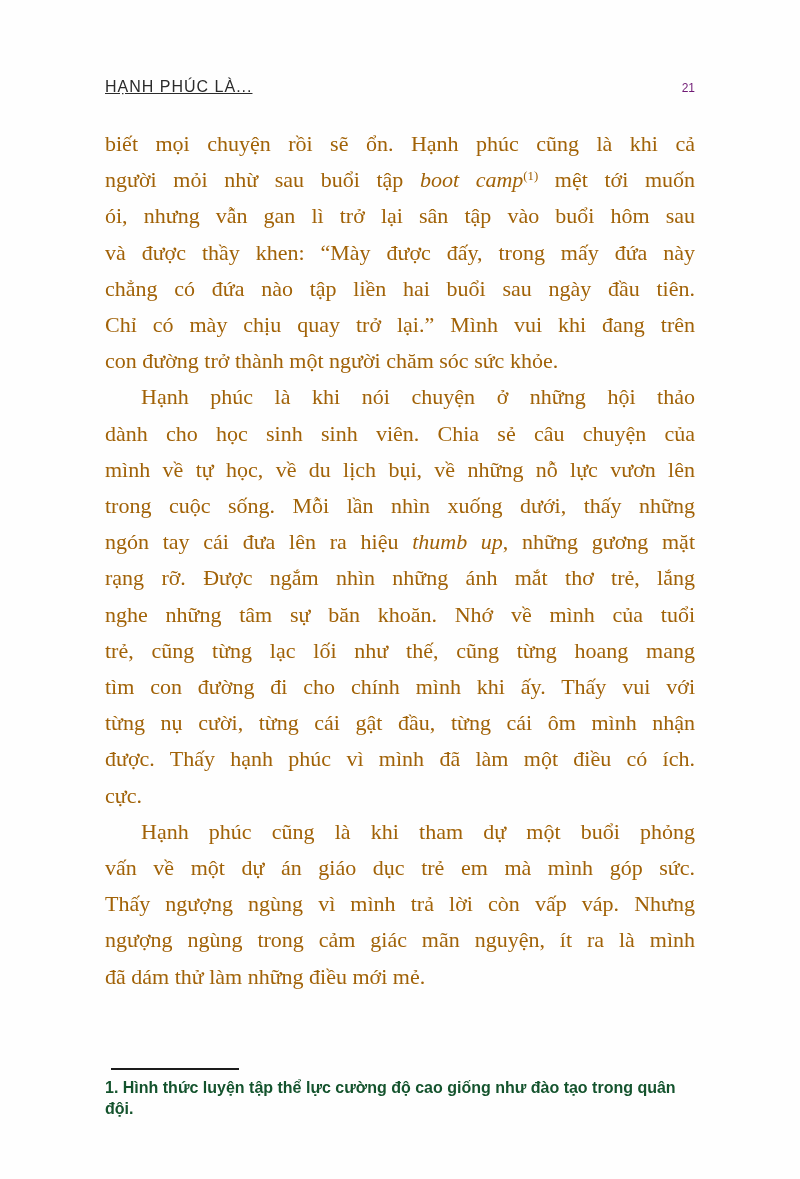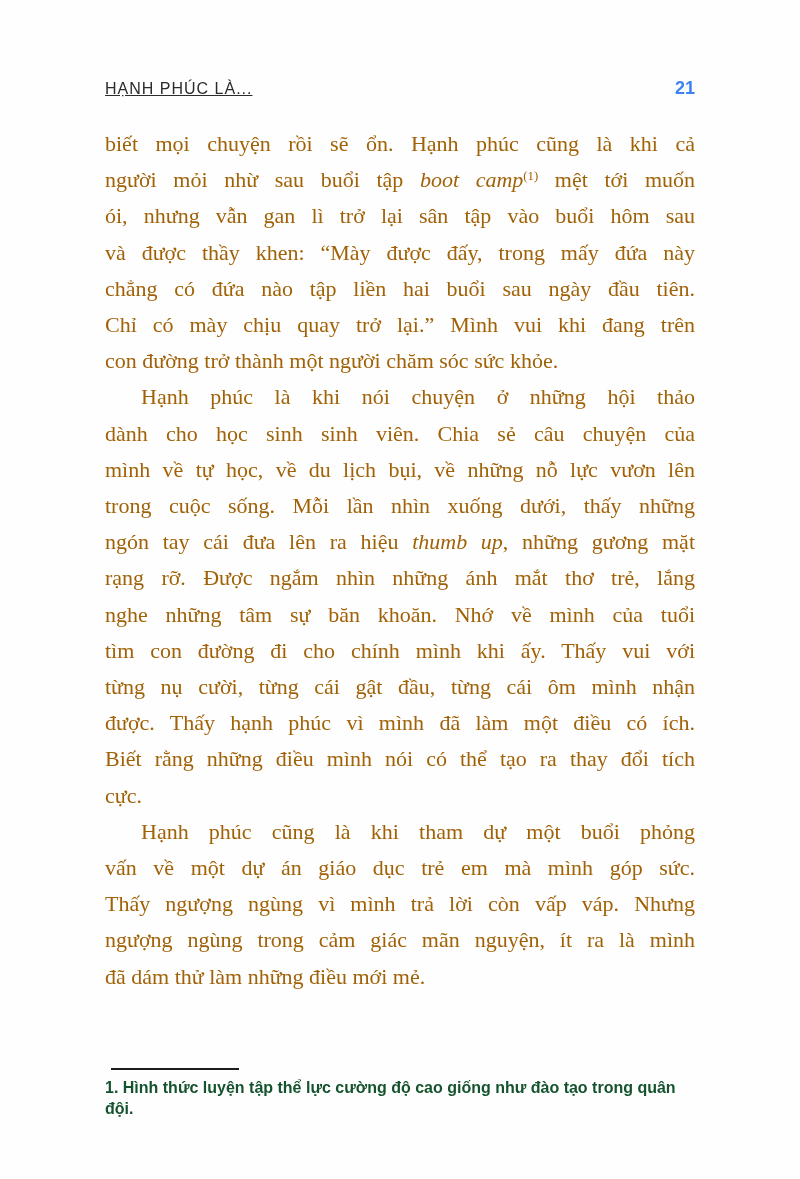--- a/index.html
+++ b/index.html
@@ -27,23 +27,23 @@
   }
   .running-title {
     font-family: "Liberation Sans", sans-serif;
     font-size: 16px;
     letter-spacing: 1px;
     color: #2b2b2b;
     text-decoration: underline;
   }
   .page-number {
     font-family: "Liberation Sans", sans-serif;
-    font-size: 18px;
-    font-weight: bold;
-    color: #3b82f6;
+    font-size: 12px;
+    font-weight: normal;
+    color: #701a75;
   }
   .body-text {
     position: absolute;
     top: 126px;
     left: 105px;
     width: 590px;
     font-family: "Liberation Serif", "DejaVu Serif", serif;
     font-size: 22px;
     line-height: 36.2px;
     color: #a16207;
@@ -105,24 +105,24 @@
       <div class="line just"><span>chẳng có đứa nào tập liền hai buổi sau ngày đầu tiên.</span></div>
       <div class="line just"><span>Chỉ có mày chịu quay trở lại.” Mình vui khi đang trên</span></div>
       <div class="line"><span>con đường trở thành một người chăm sóc sức khỏe.</span></div>
       <div class="line indent just"><span>Hạnh phúc là khi nói chuyện ở những hội thảo</span></div>
       <div class="line just"><span>dành cho học sinh sinh viên. Chia sẻ câu chuyện của</span></div>
       <div class="line just"><span>mình về tự học, về du lịch bụi, về những nỗ lực vươn lên</span></div>
       <div class="line just"><span>trong cuộc sống. Mỗi lần nhìn xuống dưới, thấy những</span></div>
       <div class="line just"><span>ngón tay cái đưa lên ra hiệu </span><em>thumb up</em><span>, những gương mặt</span></div>
       <div class="line just"><span>rạng rỡ. Được ngắm nhìn những ánh mắt thơ trẻ, lắng</span></div>
       <div class="line just"><span>nghe những tâm sự băn khoăn. Nhớ về mình của tuổi</span></div>
+      <div class="line just"><span>trẻ, cũng từng lạc lối như thế, cũng từng hoang mang</span></div>
       <div class="line just"><span>tìm con đường đi cho chính mình khi ấy. Thấy vui với</span></div>
       <div class="line just"><span>từng nụ cười, từng cái gật đầu, từng cái ôm mình nhận</span></div>
       <div class="line just"><span>được. Thấy hạnh phúc vì mình đã làm một điều có ích.</span></div>
-      <div class="line just"><span>Biết rằng những điều mình nói có thể tạo ra thay đổi tích</span></div>
       <div class="line"><span>cực.</span></div>
       <div class="line indent just"><span>Hạnh phúc cũng là khi tham dự một buổi phỏng</span></div>
       <div class="line just"><span>vấn về một dự án giáo dục trẻ em mà mình góp sức.</span></div>
       <div class="line just"><span>Thấy ngượng ngùng vì mình trả lời còn vấp váp. Nhưng</span></div>
       <div class="line just"><span>ngượng ngùng trong cảm giác mãn nguyện, ít ra là mình</span></div>
       <div class="line"><span>đã dám thử làm những điều mới mẻ.</span></div>
     </div>
 
   <div class="footnote">
     <div class="footnote-rule"></div>

